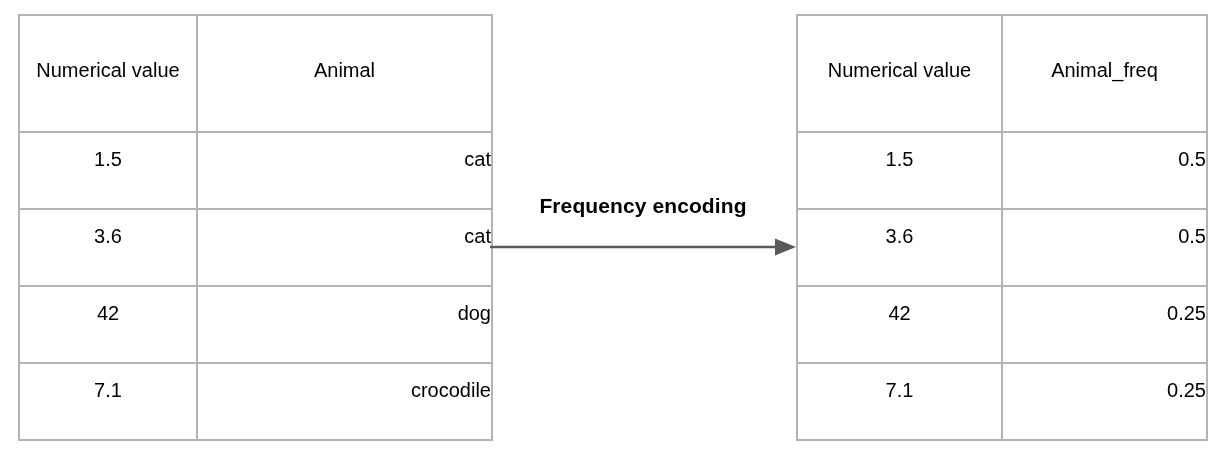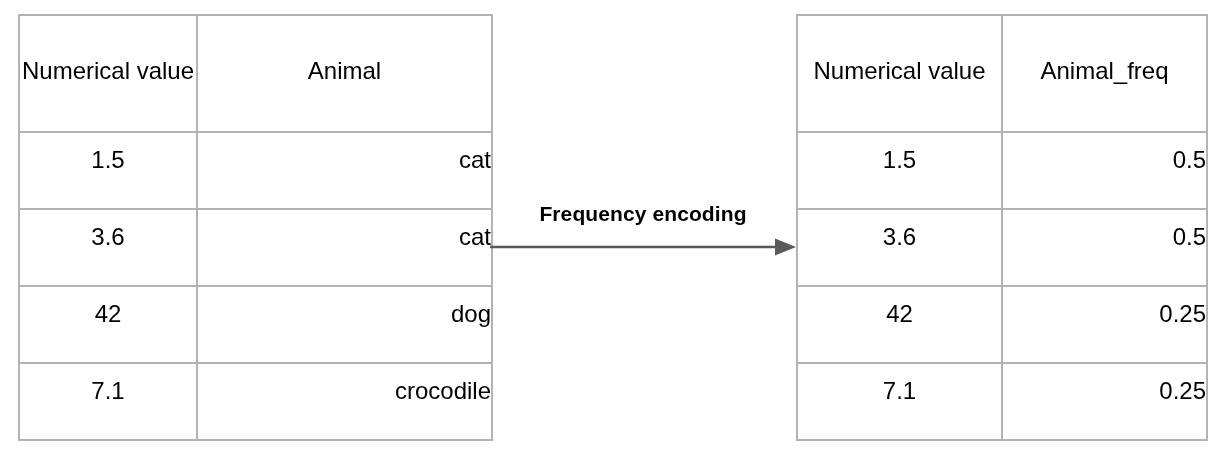--- a/index.html
+++ b/index.html
@@ -30,21 +30,21 @@
     position: absolute;
     border-collapse: collapse;
     table-layout: fixed;
     background: #ffffff;
   }
   .tbl td, .tbl th {
     border: 2px solid #b3b3b3;
     padding: 0;
     margin: 0;
     font-weight: normal;
-    font-size: 24px;
+    font-size: 20px;
     line-height: 1.16;
     color: #000000;
     vertical-align: middle;
     box-sizing: border-box;
   }
   .tbl th {
     height: 117px;
     text-align: center;
     padding-bottom: 6px;
   }
@@ -67,21 +67,21 @@
   .arrow-group {
     position: absolute;
     left: 487px;
     top: 186px;
     width: 312px;
     height: 78px;
   }
   .arrow-label {
     position: absolute;
     left: 0;
-    top: 16px;
+    top: 8px;
     width: 312px;
     text-align: center;
     font-size: 21px;
     font-weight: bold;
     letter-spacing: 0.1px;
     color: #000000;
     white-space: nowrap;
   }
   .arrow-svg {
     position: absolute;

